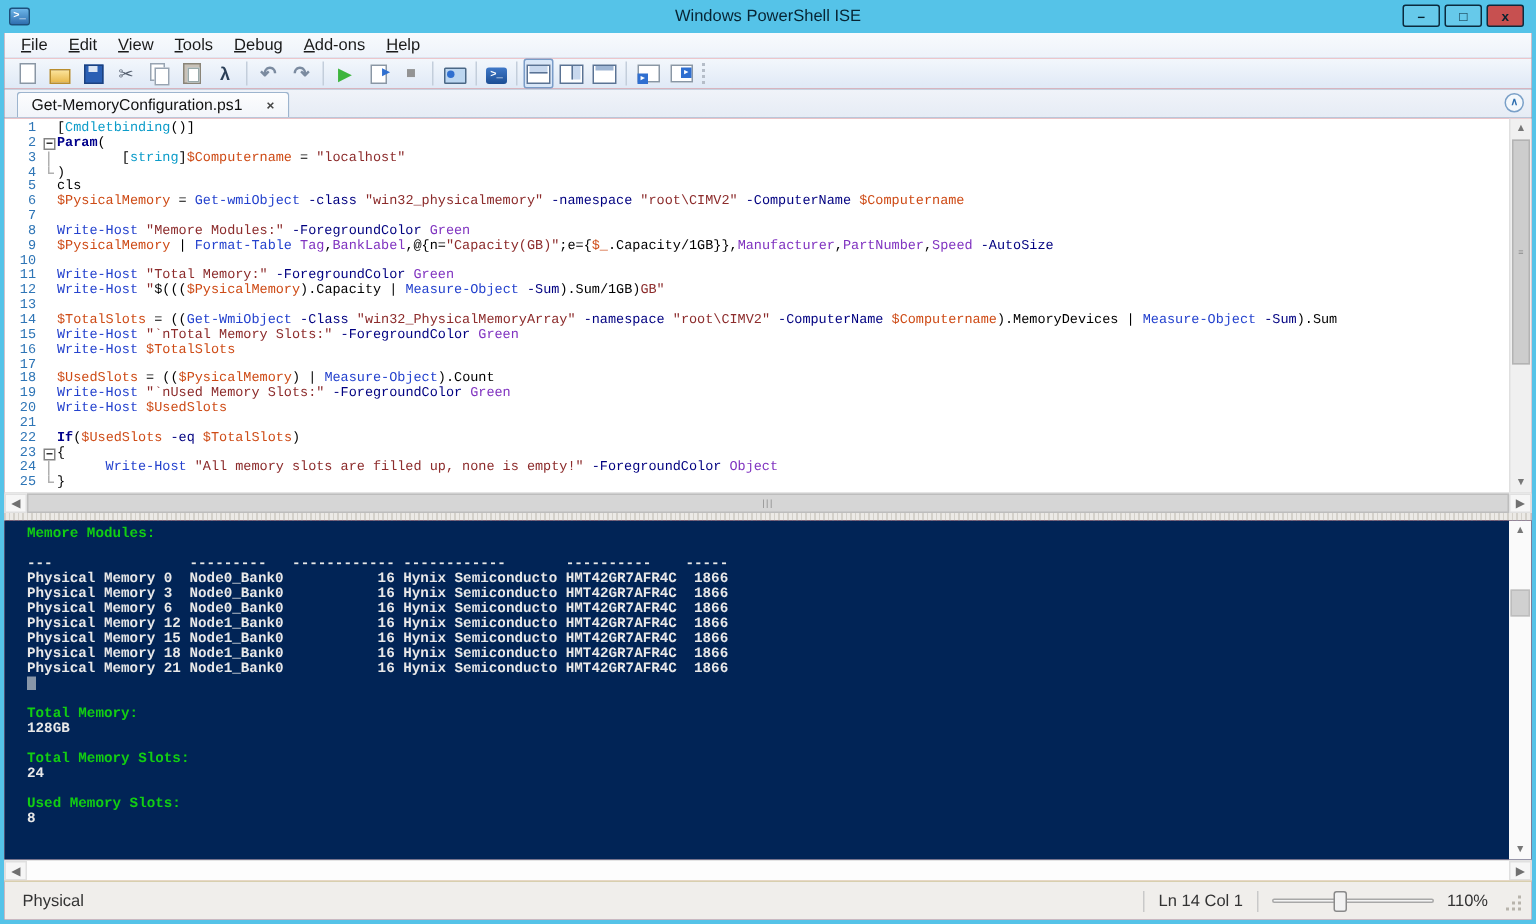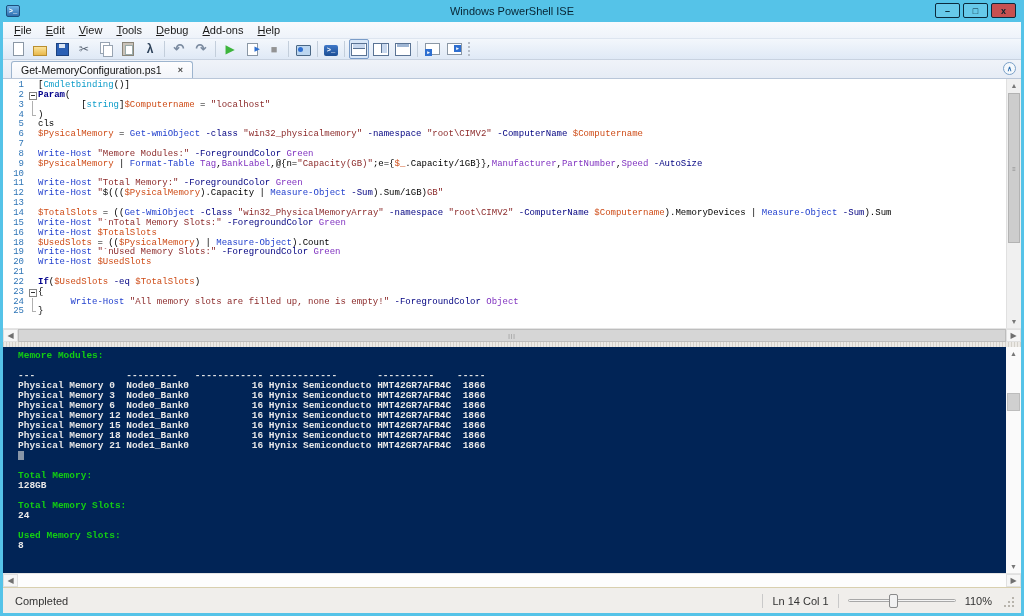--- a/index.html
+++ b/index.html
@@ -290,20 +290,25 @@
             <div class="ln">15</div>
             <div class="fold"></div>
             <div class="ecode"><span class="sc-c">Write-Host</span><span class="sc-s"> "`nTotal Memory Slots:"</span><span class="sc-p"> -ForegroundColor</span><span class="sc-a"> Green</span></div>
           </div>
           <div class="erow">
             <div class="ln">16</div>
             <div class="fold"></div>
             <div class="ecode"><span class="sc-c">Write-Host</span><span class="sc-v"> $TotalSlots</span></div>
           </div>
           <div class="erow">
+            <div class="ln">17</div>
+            <div class="fold"></div>
+            <div class="ecode"></div>
+          </div>
+          <div class="erow">
             <div class="ln">18</div>
             <div class="fold"></div>
             <div class="ecode"><span class="sc-v">$UsedSlots</span><span class="sc-d"> = ((</span><span class="sc-v">$PysicalMemory</span><span class="sc-d">) | </span><span class="sc-c">Measure-Object</span><span class="sc-d">).Count</span></div>
           </div>
           <div class="erow">
             <div class="ln">19</div>
             <div class="fold"></div>
             <div class="ecode"><span class="sc-c">Write-Host</span><span class="sc-s"> "`nUsed Memory Slots:"</span><span class="sc-p"> -ForegroundColor</span><span class="sc-a"> Green</span></div>
           </div>
           <div class="erow">
@@ -382,21 +387,21 @@
       </div>
     </div>
 
     <div class="hscroll light">
       <div class="harrow">◀</div>
       <div class="htrack"></div>
       <div class="harrow">▶</div>
     </div>
 
     <div class="statusbar">
-      <span class="sstatus">Completed</span>
+      <span class="sstatus">Physical</span>
       <div class="sright">
         <div class="ssep"></div>
         <span>Ln 14 Col 1</span>
         <div class="ssep"></div>
         <div class="slider">
           <div class="strack"></div>
           <div class="sthumb"></div>
         </div>
         <span>110%</span>
         <div class="grip"></div>

